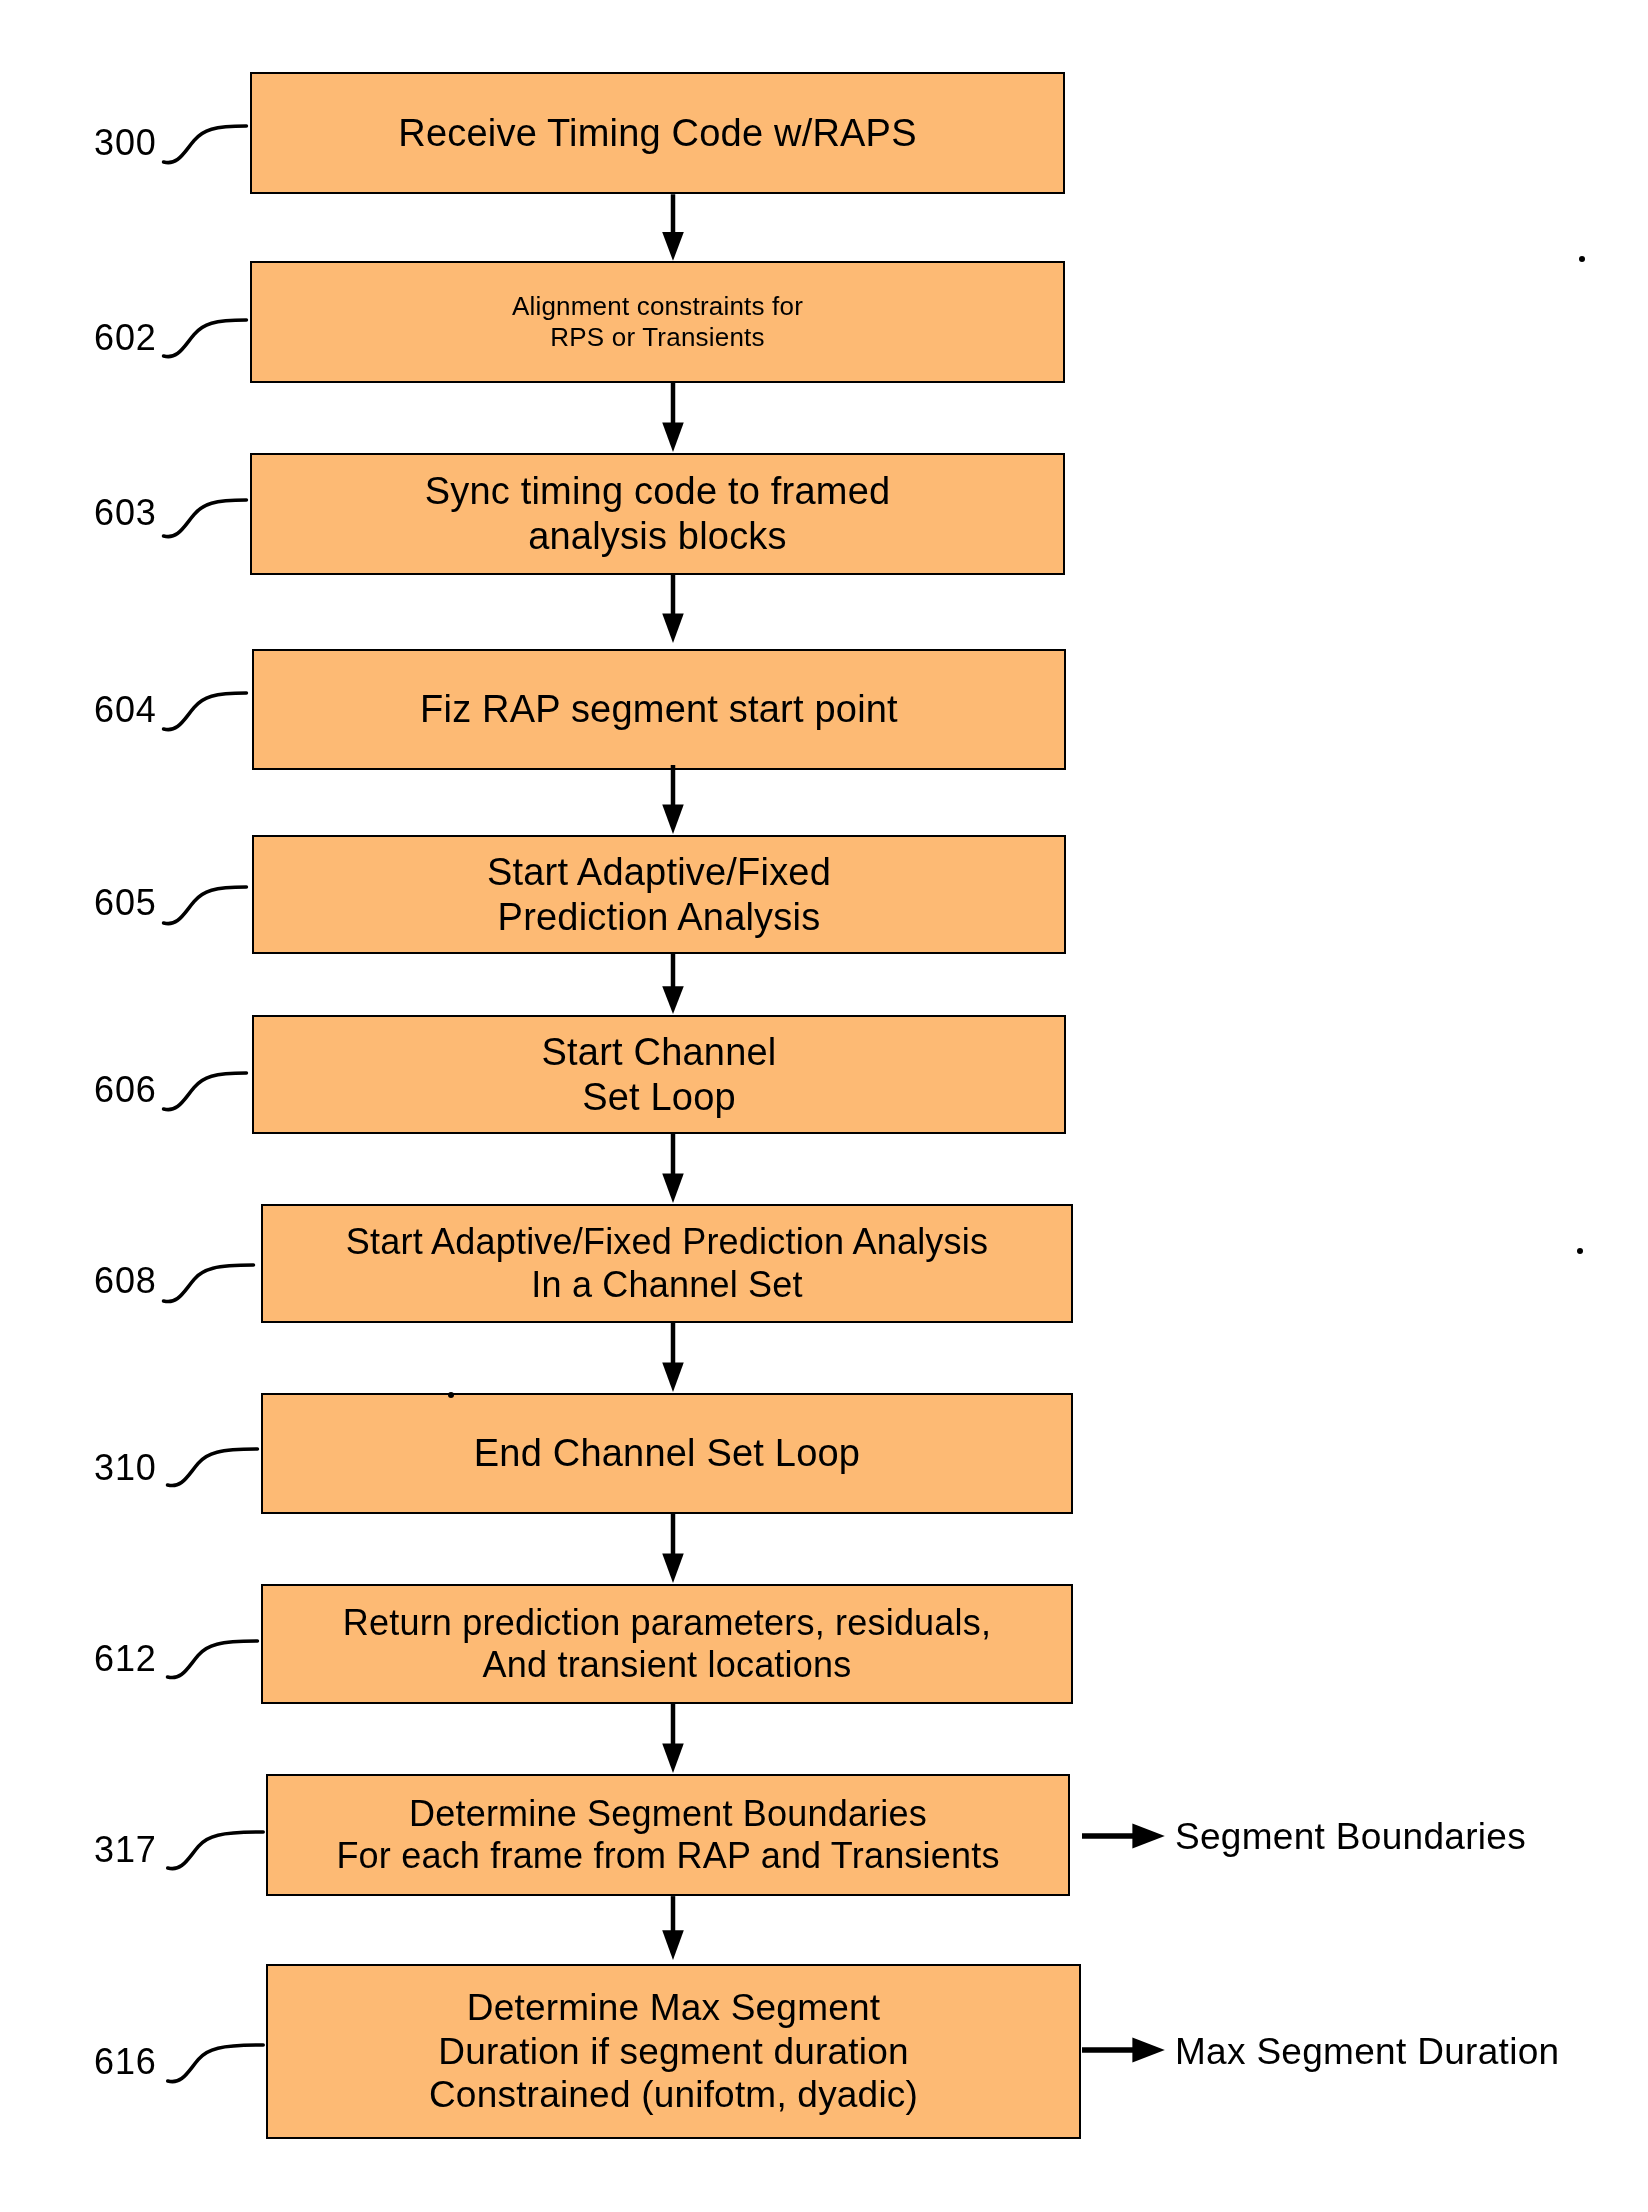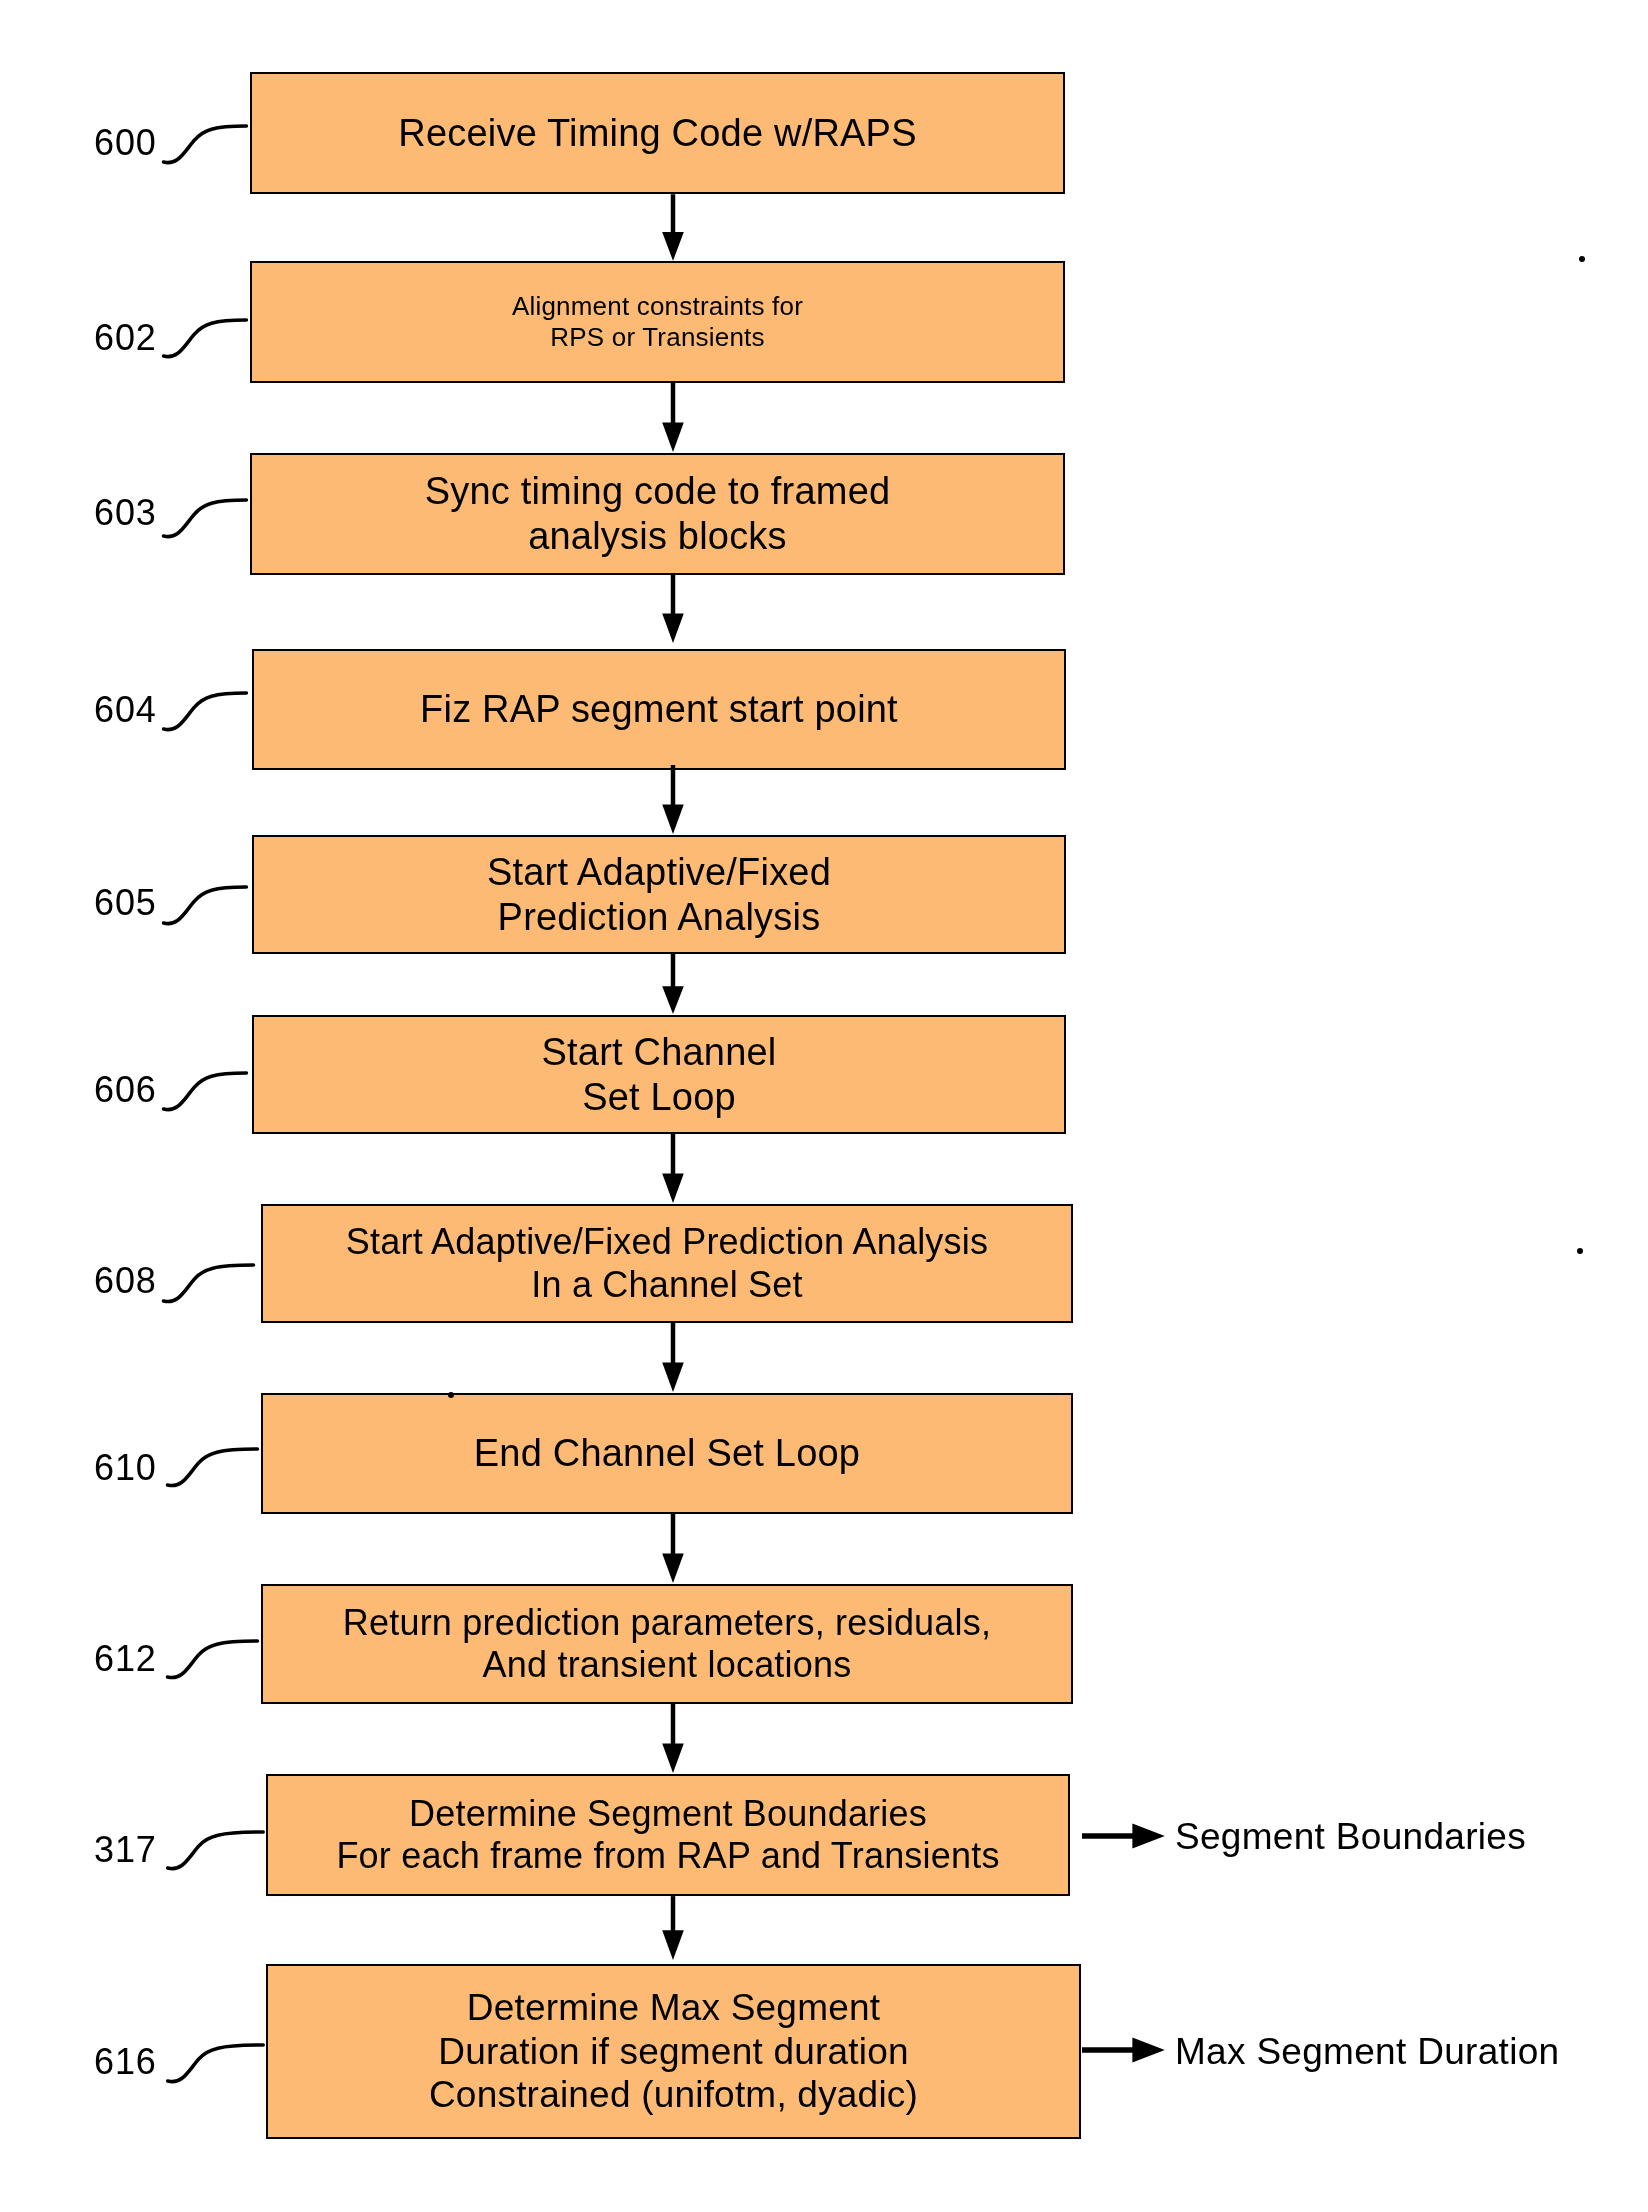--- a/index.html
+++ b/index.html
@@ -76,21 +76,21 @@
   }
 </style>
 </head>
 <body>
 
 <div id="page">
 
   <div class="node" style="left:250px; top:72px; width:815px; height:122px;">
     <span class="node-label" style="font-size:38px;">Receive Timing Code w/RAPS</span>
   </div>
-  <div class="ref" style="left:94px; top:122px;">600</div>
+  <div class="ref" style="left:94px; top:122px;">300</div>
   <svg class="leader" style="left:160px; top:117px;" width="99" height="54" viewBox="0 0 110 60">
     <path d="M4,50 C20,54 26,40 38,26 C48,14 60,10 96,10" fill="none" stroke="#000" stroke-width="4" stroke-linecap="round"></path>
   </svg>
   <svg class="conn" style="left:655px; top:194px;" width="36" height="68" viewBox="0 0 40 75">
     <line x1="20" y1="0" x2="20" y2="48" stroke="#000" stroke-width="5"></line>
     <polygon points="20,74 8,42 32,42" fill="#000"></polygon>
   </svg>
 
   <div class="node" style="left:250px; top:261px; width:815px; height:122px;">
     <span class="node-label" style="font-size:26px;">Alignment constraints for
@@ -165,21 +165,21 @@
     <path d="M4,50 C20,54 26,40 38,26 C48,14 62,10 104,10" fill="none" stroke="#000" stroke-width="4" stroke-linecap="round"></path>
   </svg>
   <svg class="conn" style="left:655px; top:1323px;" width="36" height="70" viewBox="0 0 40 78">
     <line x1="20" y1="0" x2="20" y2="50" stroke="#000" stroke-width="5"></line>
     <polygon points="20,77 8,44 32,44" fill="#000"></polygon>
   </svg>
 
   <div class="node" style="left:261px; top:1393px; width:812px; height:121px;">
     <span class="node-label" style="font-size:38px;">End Channel Set Loop</span>
   </div>
-  <div class="ref" style="left:94px; top:1447px;">610</div>
+  <div class="ref" style="left:94px; top:1447px;">310</div>
   <svg class="leader" style="left:164px; top:1440px;" width="106" height="54" viewBox="0 0 118 60">
     <path d="M4,50 C20,54 26,40 38,26 C48,14 62,10 104,10" fill="none" stroke="#000" stroke-width="4" stroke-linecap="round"></path>
   </svg>
   <svg class="conn" style="left:655px; top:1514px;" width="36" height="70" viewBox="0 0 40 78">
     <line x1="20" y1="0" x2="20" y2="50" stroke="#000" stroke-width="5"></line>
     <polygon points="20,77 8,44 32,44" fill="#000"></polygon>
   </svg>
 
   <div class="node" style="left:261px; top:1584px; width:812px; height:120px;">
     <span class="node-label" style="font-size:36px;">Return prediction parameters, residuals,

